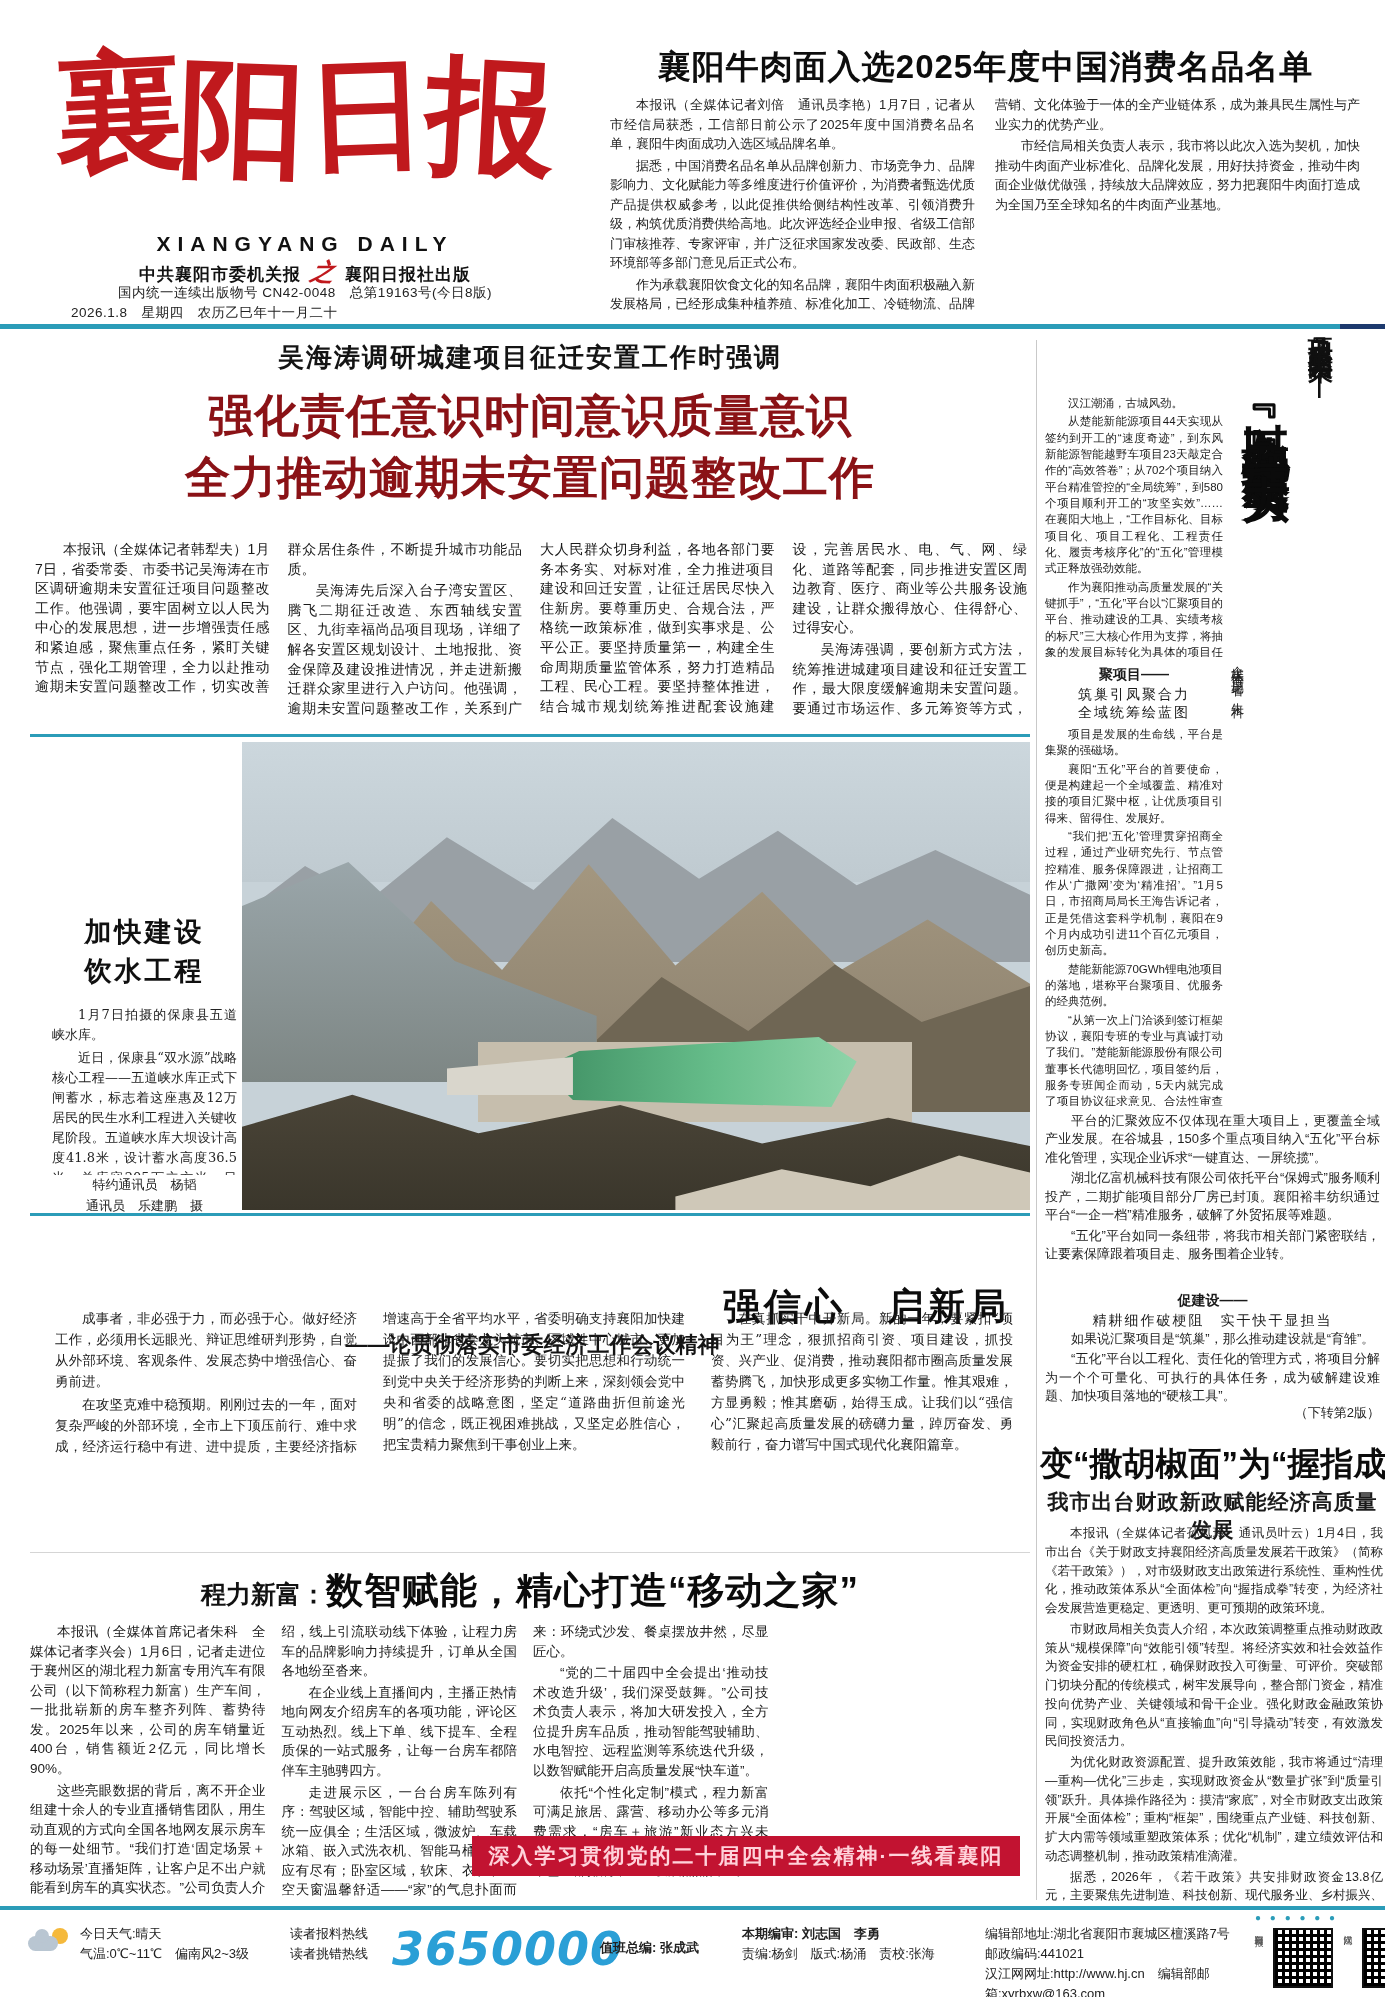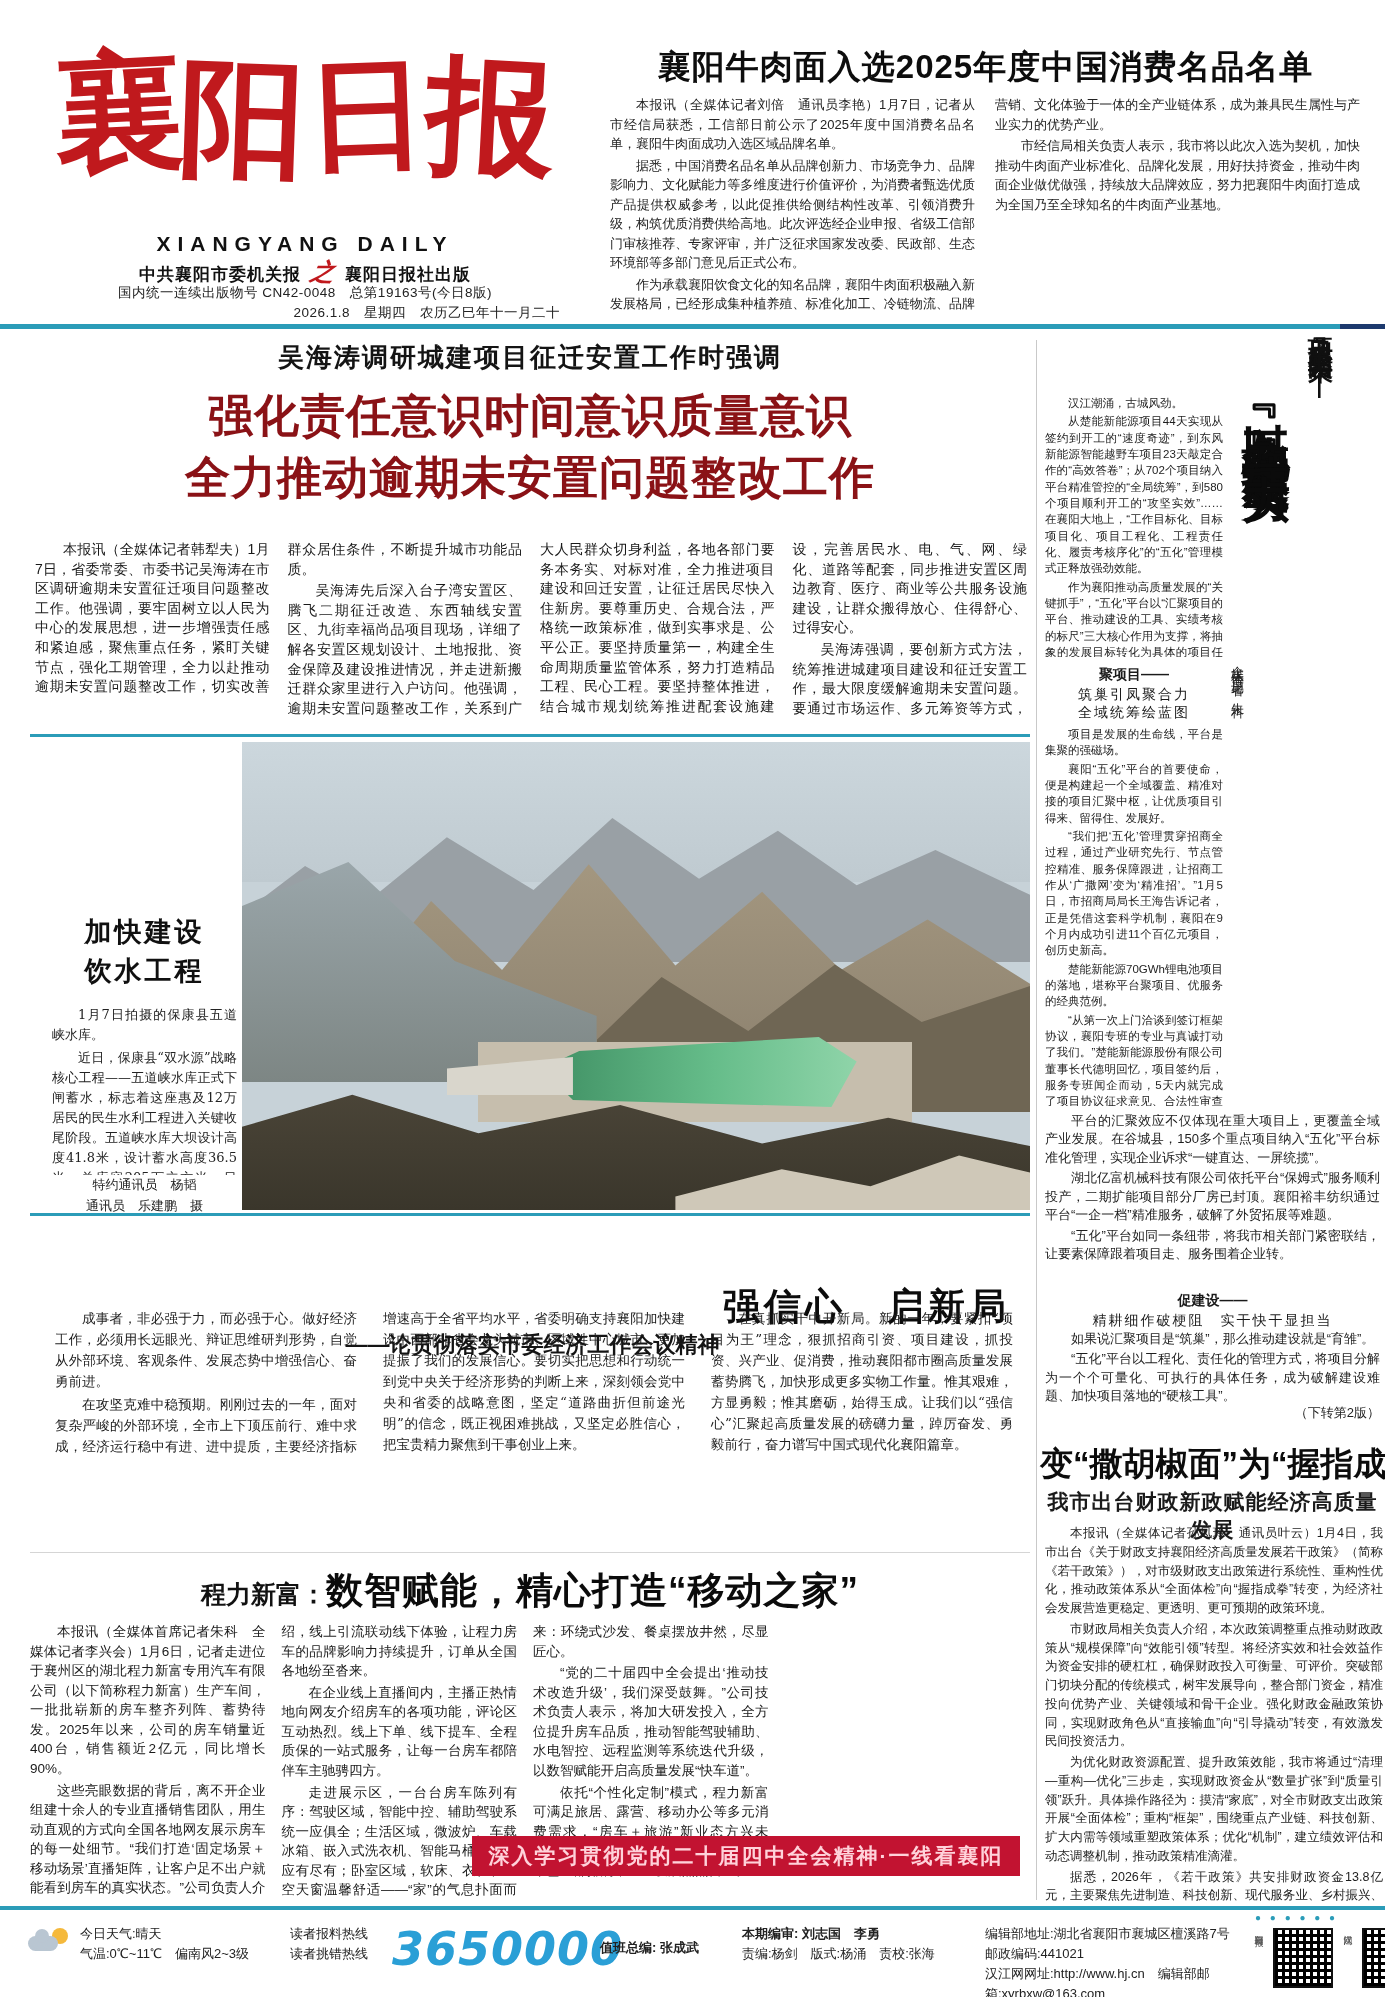--- a/index.html
+++ b/index.html
@@ -95,21 +95,21 @@
 <div class="page">
 
   <div class="abs" style="left:55px;top:48px;width:500px;">
     <div class="m-title"><span>襄</span><span>阳</span><span>日</span><span>报</span></div>
   </div>
   <div class="abs m-eng" style="left:55px;top:232px;width:500px;text-align:center;">XIANGYANG  DAILY</div>
   <div class="abs" style="left:55px;top:256px;width:500px;text-align:center;">
     <span class="m-organ">中共襄阳市委机关报</span><span class="m-logo">之</span><span class="m-organ">襄阳日报社出版</span>
   </div>
   <div class="abs m-meta" style="left:55px;top:284px;width:500px;text-align:center;">国内统一连续出版物号 CN42-0048　总第19163号(今日8版)</div>
-  <div class="abs m-meta" style="left:60px;top:304px;width:500px;text-align:right;">2026.1.8　星期四　农历乙巳年十一月二十</div>
+  <div class="abs m-meta" style="left:71px;top:304px;width:500px;text-align:left;">2026.1.8　星期四　农历乙巳年十一月二十</div>
 
   <div class="abs tr-headline" style="left:608px;top:45px;width:755px;">襄阳牛肉面入选2025年度中国消费名品名单</div>
   <div class="abs tr-body clip" style="left:610px;top:95px;width:750px;height:222px;">
       <p class="para">本报讯（全媒体记者刘倍　通讯员李艳）1月7日，记者从市经信局获悉，工信部日前公示了2025年度中国消费名品名单，襄阳牛肉面成功入选区域品牌名单。</p>
       <p class="para">据悉，中国消费名品名单从品牌创新力、市场竞争力、品牌影响力、文化赋能力等多维度进行价值评价，为消费者甄选优质产品提供权威参考，以此促推供给侧结构性改革、引领消费升级，构筑优质消费供给高地。此次评选经企业申报、省级工信部门审核推荐、专家评审，并广泛征求国家发改委、民政部、生态环境部等多部门意见后正式公布。</p>
       <p class="para">作为承载襄阳饮食文化的知名品牌，襄阳牛肉面积极融入新发展格局，已经形成集种植养殖、标准化加工、冷链物流、品牌营销、文化体验于一体的全产业链体系，成为兼具民生属性与产业实力的优势产业。</p>
       <p class="para">市经信局相关负责人表示，我市将以此次入选为契机，加快推动牛肉面产业标准化、品牌化发展，用好扶持资金，推动牛肉面企业做优做强，持续放大品牌效应，努力把襄阳牛肉面打造成为全国乃至全球知名的牛肉面产业基地。</p>
     </div>
 
   <div class="abs rule-teal" style="left:0;top:324px;width:1385px;height:5px;"></div>

